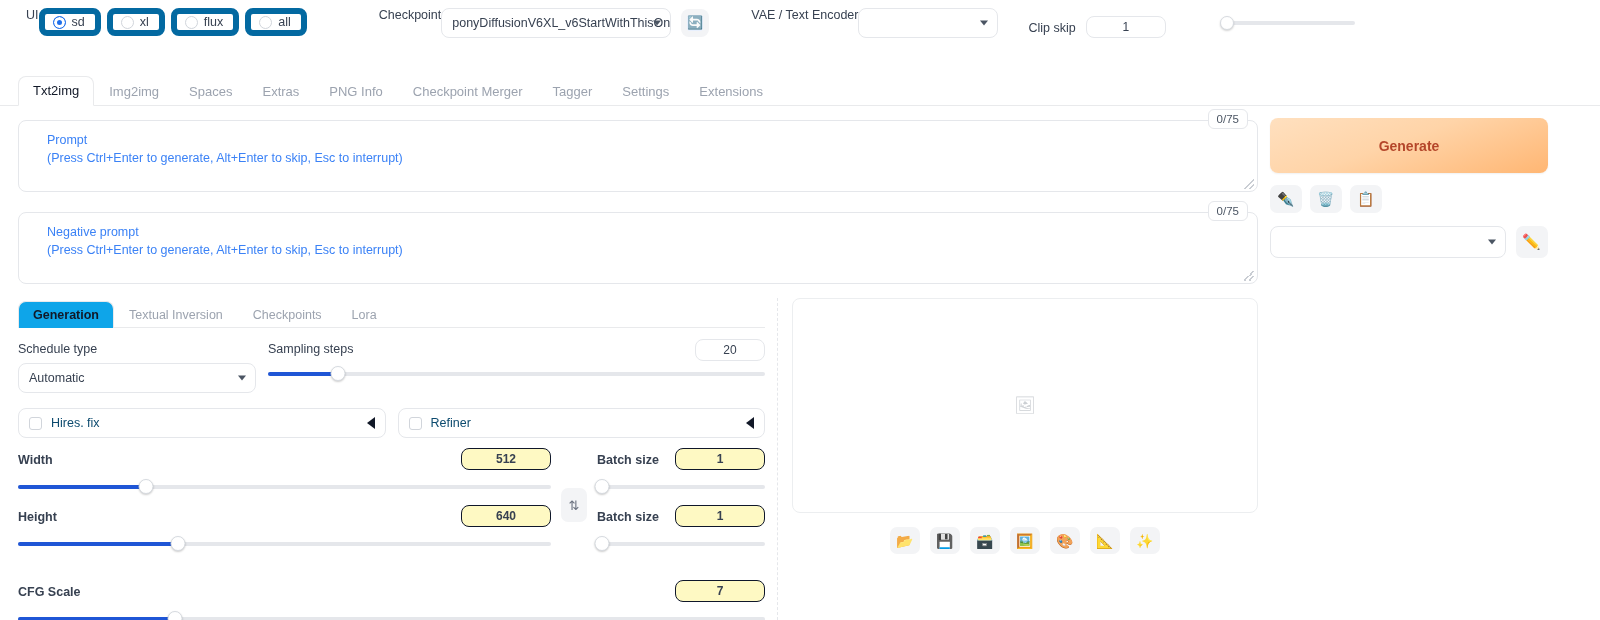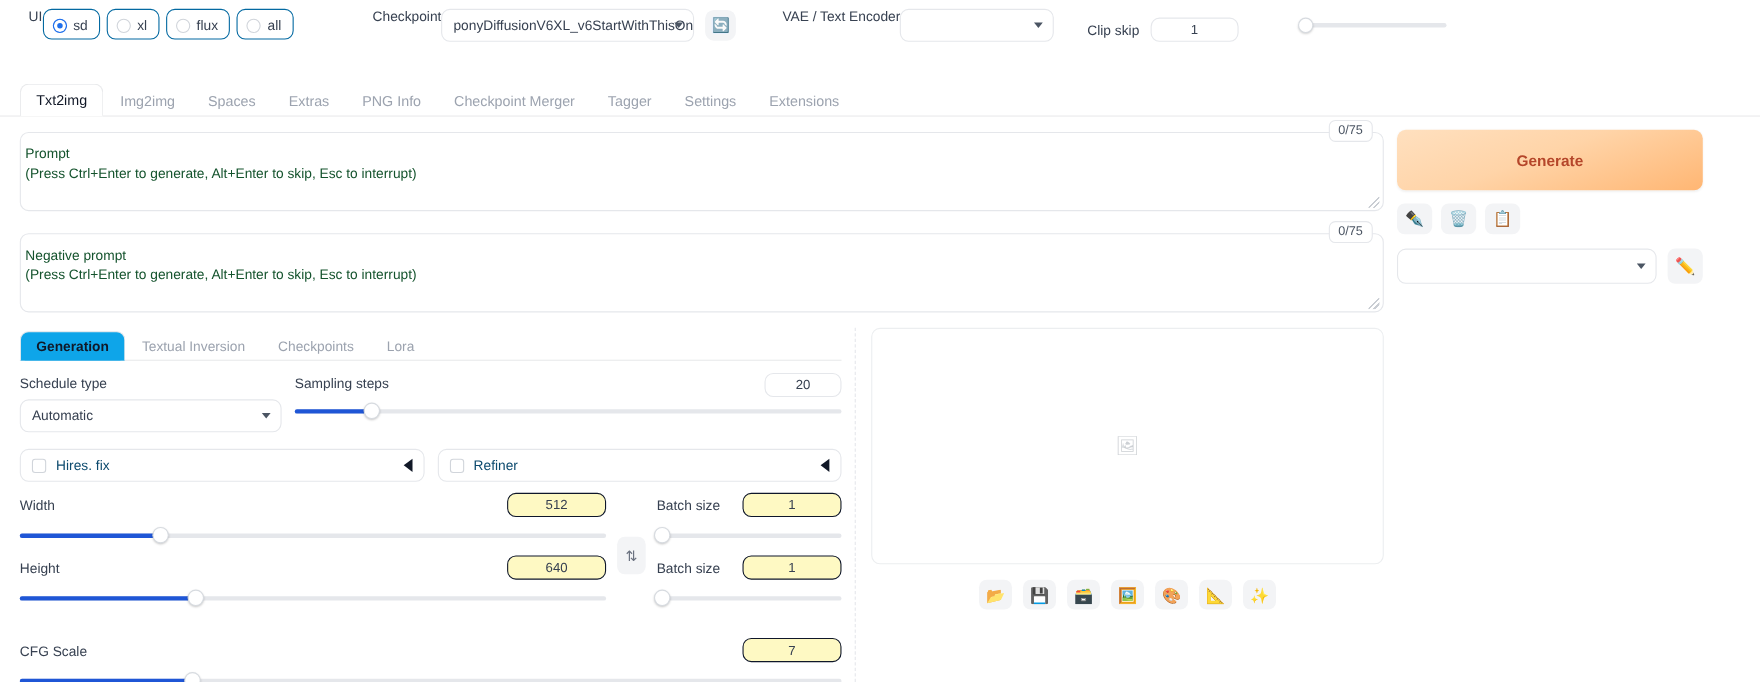--- a/index.html
+++ b/index.html
@@ -20,22 +20,22 @@
     gap: 0;
     height: 72px;
   }
   .field-group { display: flex; flex-direction: row; }
   .field-label {
     font-size: 12.5px; color: #374151; margin-bottom: 6px;
     line-height: 14px; white-space: nowrap;
   }
   .radio-row { display: flex; gap: 6px; }
   .radio-pill {
-    display: flex; align-items: flex-end; gap: 6px;
-    border: 1px solid #0369a1; border-radius: 8px;
+    display: flex; align-items: center; gap: 6px;
+    border: 6px solid #0369a1; border-radius: 8px;
     background: #fff; padding: 5px 10px 5px 8px;
     cursor: pointer; height: 28px;
   }
   .radio-dot {
     width: 13px; height: 13px; border-radius: 50%;
     border: 1px solid #d1d5db; background: #fff;
     display: inline-block; position: relative; flex: none;
   }
   .radio-dot.on {
     border-color: #1f6feb; background: #1f6feb;
@@ -124,22 +124,22 @@
   .body {
     display: flex; padding: 0 18px;
   }
   .left-col { width: 1240px; position: relative; }
   .right-col { width: 290px; padding-left: 12px; padding-top: 12px; }
 
   
   .prompt-wrap { position: relative; margin-top: 14px; }
   .prompt-box {
     border: 1px solid #e5e7eb; border-radius: 8px; background: #fff;
-    height: 72px; padding: 10px 4px;
-    font-size: 12.5px; color: #14532d; line-height: 18px;
+    height: 72px; padding: 10px 28px;
+    font-size: 12.5px; color: #3b82f6; line-height: 18px;
     position: relative; overflow: hidden;
   }
   .prompt-box .resize {
     position: absolute; right: 3px; bottom: 2px;
     width: 10px; height: 10px;
     background:
       linear-gradient(135deg, transparent 45%, #c9cdd3 45%, #c9cdd3 55%, transparent 55%),
       linear-gradient(135deg, transparent 70%, #c9cdd3 70%, #c9cdd3 80%, transparent 80%);
   }
   .token-badge {
@@ -226,21 +226,21 @@
     border-right: 8px solid #111827;
   }
 
   .dims-area { display: flex; margin-top: 14px; gap: 0; align-items: flex-start; }
   .dims-left { width: 533px; }
   .swap-col { width: 46px; display: flex; align-items: center; justify-content: center; padding-top: 36px; }
   .swap-btn { width: 26px; height: 34px; border-radius: 7px; background: #f3f4f6; border: none;
     display: flex; align-items: center; justify-content: center; cursor: pointer; font-size: 13px; color: #6b7280;}
   .dims-right { flex: 1; }
 
-  .labeled-slider { position: relative; margin-bottom: 8px; }
+  .labeled-slider { position: relative; margin-bottom: 8px; font-weight: bold; }
   .labeled-slider .lbl { font-size: 12.5px; color: #374151; }
   .labeled-slider .val {
     position: absolute; right: 0; top: -4px;
     border: 1px solid #0f172a; border-radius: 8px; background: #fef9c3;
     width: 90px; height: 22px; font-size: 12px; color: #374151;
     display: flex; align-items: center; justify-content: center;
   }
 
   
   .preview-panel {

